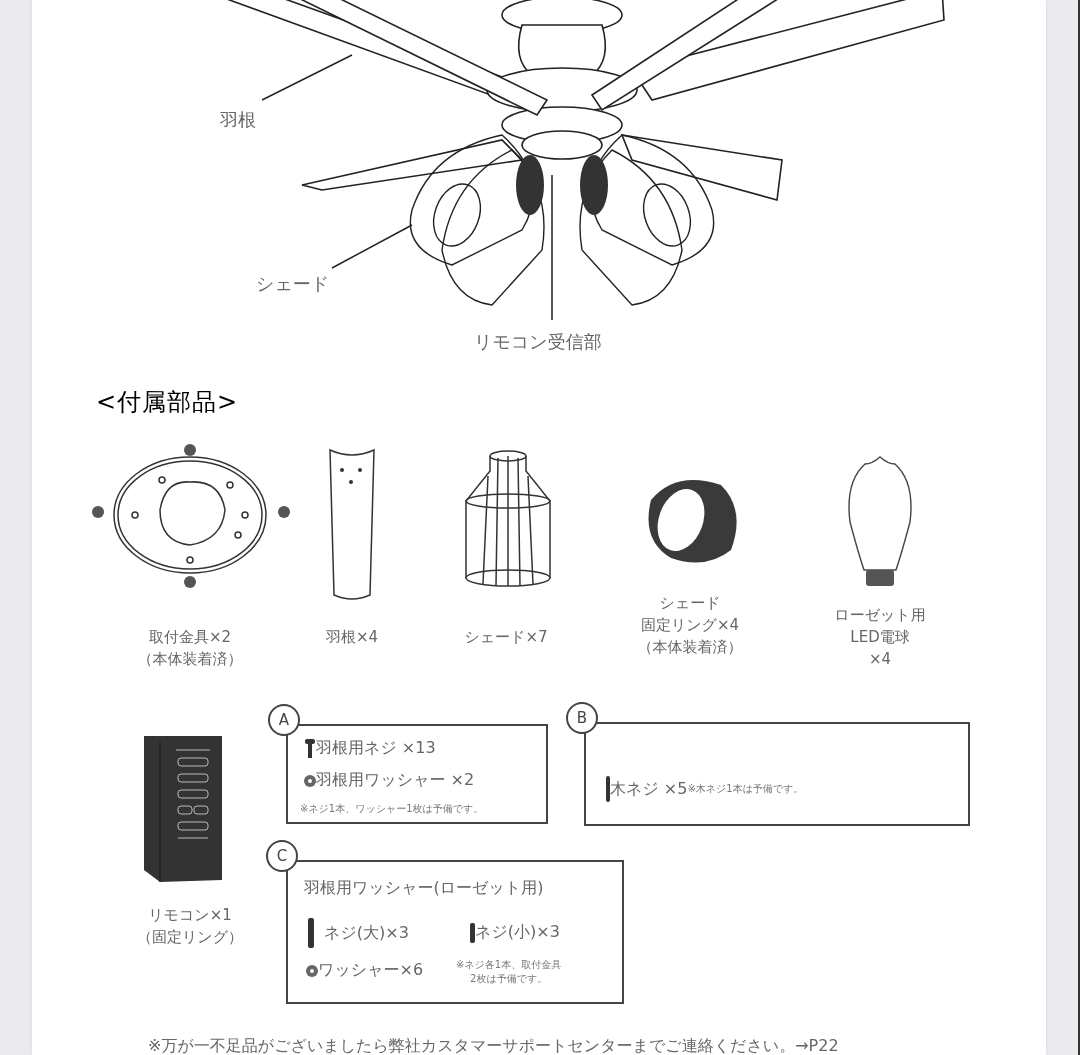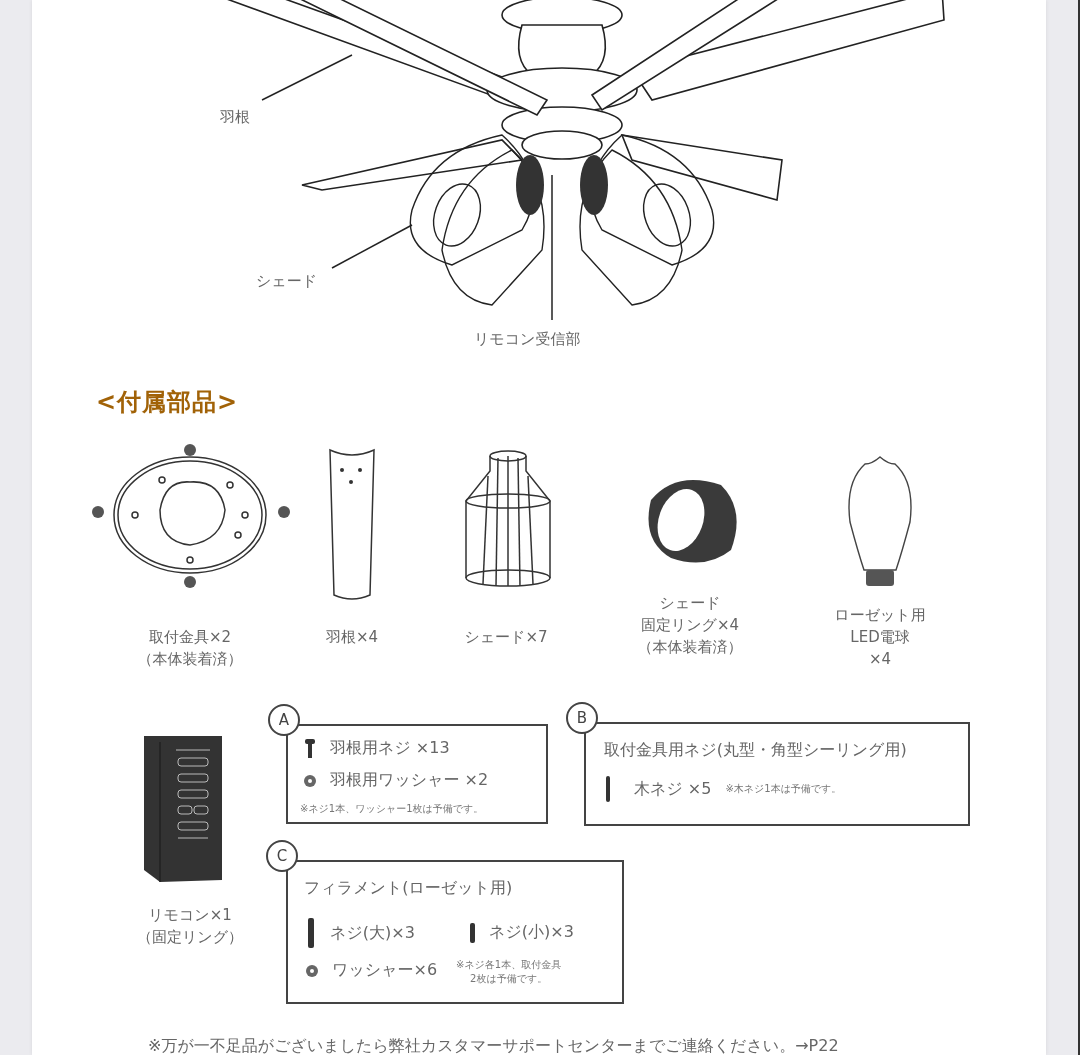--- a/index.html
+++ b/index.html
@@ -1,25 +1,25 @@
 <!DOCTYPE html>
 <html><head>
 <meta charset="utf-8">
 <style>
   html,body{margin:0;padding:0;}
   body{width:1080px;height:1055px;background:#ebebef;position:relative;overflow:hidden;font-family:"DejaVu Sans",sans-serif;color:#555;}
   .page{position:absolute;left:32px;top:0;width:1014px;height:1055px;background:#fff;box-shadow:0 0 4px rgba(0,0,0,.08);}
   .edge{position:absolute;right:0;top:0;width:2px;height:1055px;background:#333;}
   .abs{position:absolute;}
-  .lbl{font-size:15px;color:#666;white-space:nowrap;text-align:center;}
+  .lbl{font-size:18px;color:#666;white-space:nowrap;text-align:center;}
   .ctr{text-align:center;font-size:15px;color:#666;line-height:22px;}
-  .section-title{font-size:24px;color:#a16207;font-weight:bold;letter-spacing:1px;}
+  .section-title{font-size:24px;color:#000000;font-weight:normal;letter-spacing:1px;}
   .box{position:absolute;border:2.5px solid #444;background:#fff;}
   .badge{position:absolute;width:28px;height:28px;border:2.5px solid #444;border-radius:50%;background:#fff;text-align:center;line-height:28px;font-size:15px;color:#444;}
-  .row{position:absolute;font-size:16px;color:#666;white-space:nowrap;display:flex;align-items:center;gap:14px;}
+  .row{position:absolute;font-size:16px;color:#666;white-space:nowrap;display:flex;align-items:center;}
   .small{font-size:10px;color:#777;white-space:nowrap;}
   .washer{width:12px;height:12px;border-radius:50%;background:#666;position:relative;display:inline-block;}
   .washer::after{content:"";position:absolute;left:4px;top:4px;width:4px;height:4px;border-radius:50%;background:#fff;}
   .bar{display:inline-block;background:#333;border-radius:2px;}
   .footer{position:absolute;left:148px;top:1036px;font-size:16px;color:#666;white-space:nowrap;}
 </style>
 </head>
 <body>
 
 <div class="page">
@@ -164,34 +164,33 @@
     </div>
     <div class="row" style="left:16px;top:44px">
       <span class="washer"></span>
       <span>羽根用ワッシャー ×2</span>
     </div>
     <div class="abs small" style="left:12px;top:76px">※ネジ1本、ワッシャー1枚は予備です。</div>
   </div>
   <div class="badge" style="left:236px;top:704px">A</div>
 
   <div class="box" style="left:552px;top:722px;width:382px;height:100px">
-    <div class="abs" style="left:18px;top:16px;font-size:16px;color:#666;white-space:nowrap">取付金具用ネジ(丸型・角型シーリング用)</div>
     <div class="row" style="left:20px;top:52px">
       <span class="bar" style="width:4px;height:26px"></span>
-      <span style="margin-left:10px">木ネジ ×5</span>
+      <span style="margin-left:0">木ネジ ×5</span>
       <span class="small">※木ネジ1本は予備です。</span>
     </div>
   </div>
   <div class="badge" style="left:534px;top:702px">B</div>
 
   <div class="box" style="left:254px;top:860px;width:334px;height:140px">
-    <div class="abs" style="left:16px;top:16px;font-size:16px;color:#666;white-space:nowrap">フィラメント(ローゼット用)</div>
+    <div class="abs" style="left:16px;top:16px;font-size:16px;color:#666;white-space:nowrap">羽根用ワッシャー(ローゼット用)</div>
     <div class="row" style="left:20px;top:56px">
       <span class="bar" style="width:6px;height:30px"></span>
-      <span style="margin-left:2px">ネジ(大)×3</span>
+      <span style="margin-left:10px">ネジ(大)×3</span>
     </div>
     <div class="row" style="left:182px;top:60px">
       <span class="bar" style="width:5px;height:20px"></span>
       <span style="margin-left:0">ネジ(小)×3</span>
     </div>
     <div class="row" style="left:18px;top:98px">
       <span class="washer"></span>
       <span>ワッシャー×6</span>
     </div>
     <div class="abs small" style="left:168px;top:96px;text-align:center;line-height:14px">

